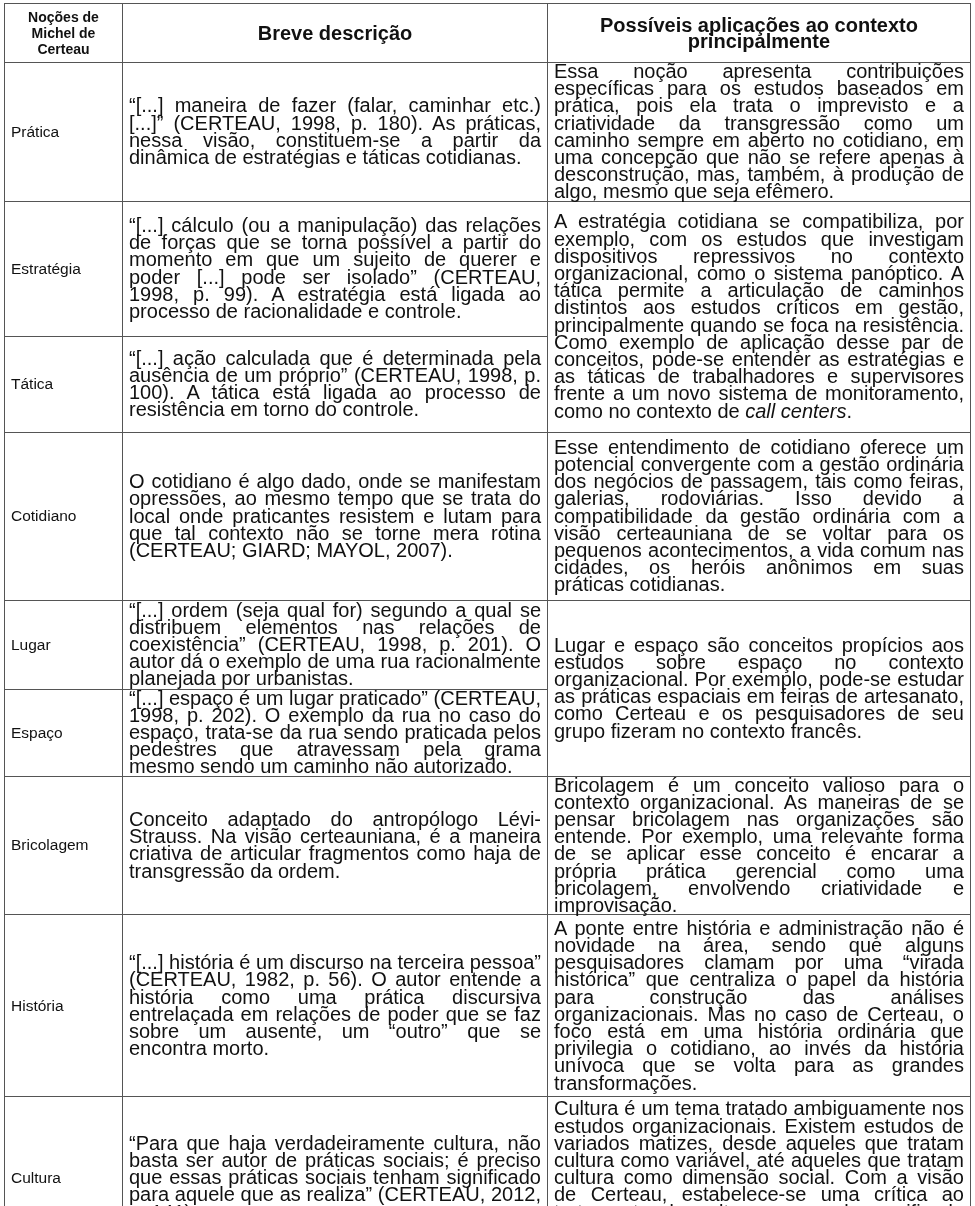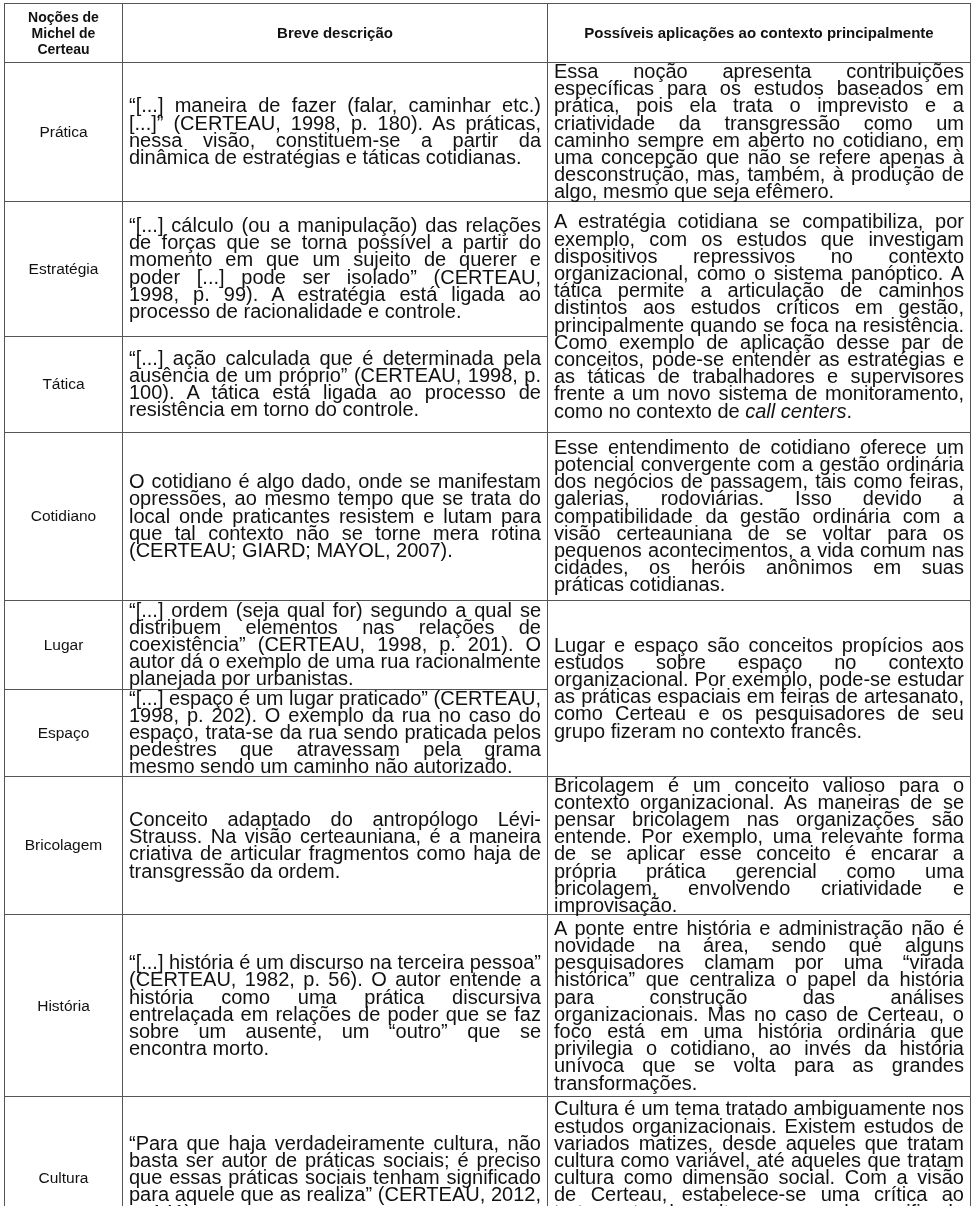--- a/index.html
+++ b/index.html
@@ -17,29 +17,28 @@
     border: 1.5px solid #555555;
     padding: 0 6px 0 6px;
     vertical-align: middle;
   }
   col.c1 { width: 118px; }
   col.c2 { width: 425px; }
   col.c3 { width: 423px; }
   th {
     font-family: "Liberation Sans", sans-serif;
     font-weight: bold;
-    font-size: 15px;
+    font-size: 20px;
     line-height: 16px;
     text-align: center;
     height: 58px;
     color: #111;
   }
   th.h1 { font-size: 14px; line-height: 16px; }
   td.concept {
-    text-align: center;
     font-size: 15.5px;
   }
   td.desc, td.app {
     font-size: 20px;
     line-height: 17.2px;
     text-align: justify;
   }
   td.app { vertical-align: top; padding-top: 0; }
   td.app.mid { vertical-align: middle; }
   .r-pratica { height: 108px; }

